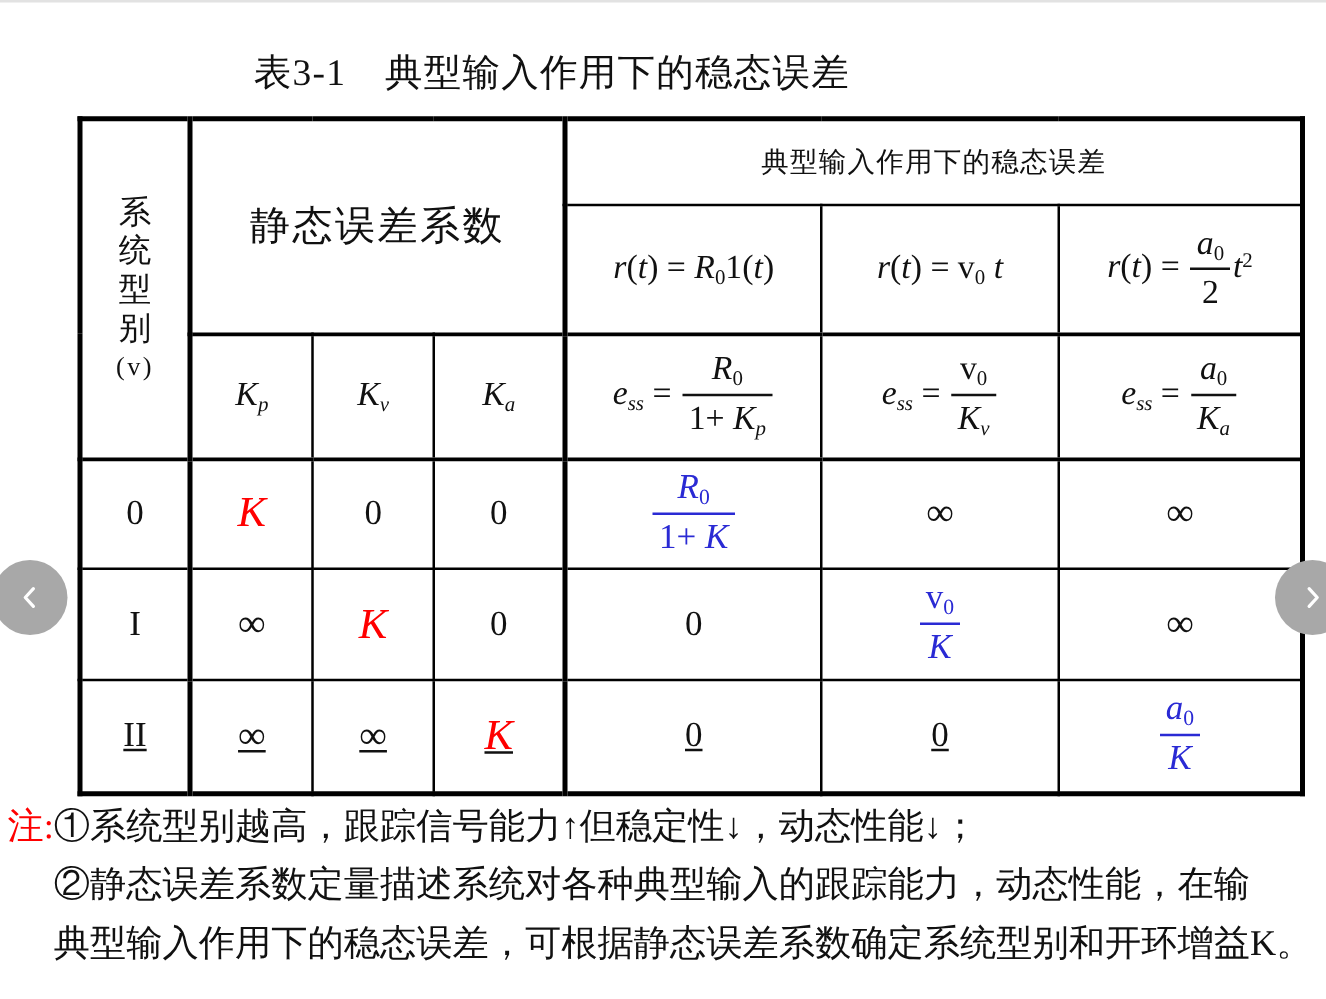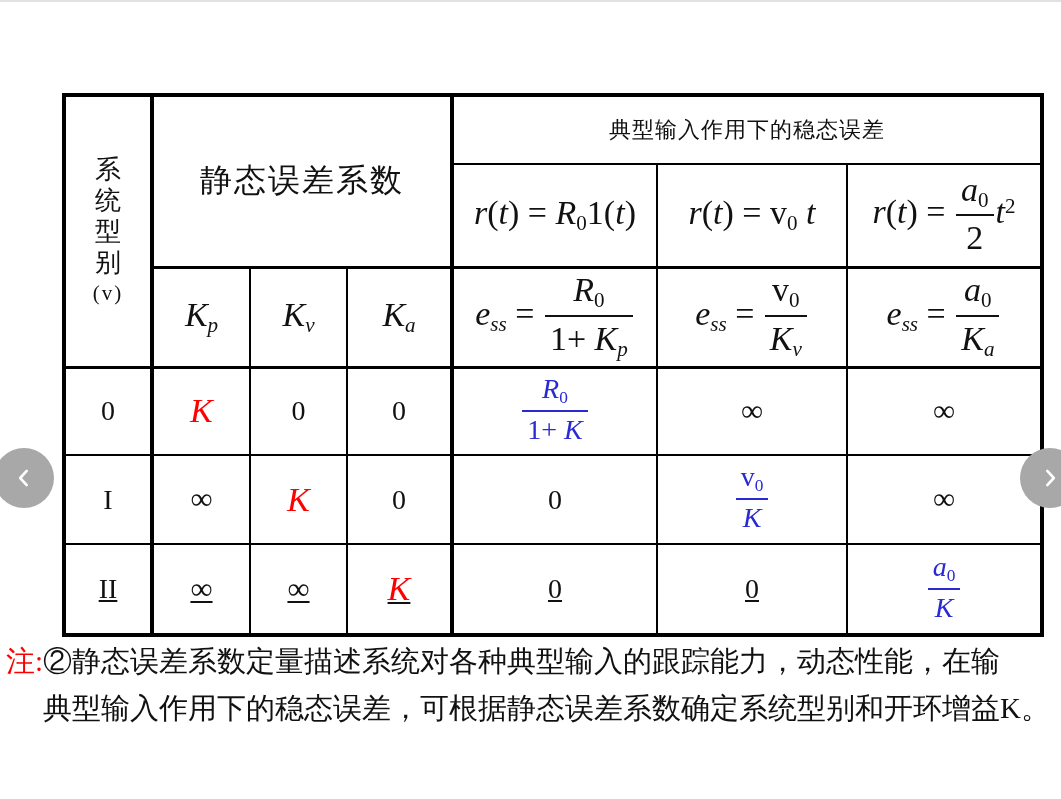--- a/index.html
+++ b/index.html
@@ -20,21 +20,21 @@
   td{border:2px solid #000;text-align:center;vertical-align:middle;padding:0;font-size:27px;}
   tr.tr1{height:69px;} tr.tr2{height:103px;} tr.tr3{height:100px;}
   tr.tr4{height:88px;}  tr.tr5{height:89px;}  tr.tr6{height:91px;text-decoration:underline;}
 
   td.v{border-right-width:4px;border-bottom-width:3px;}
   td.sc{border-right-width:4px;border-bottom-width:3px;font-size:32px;letter-spacing:2px;}
   td.ti{font-size:22px;letter-spacing:1px;}
   td.r3{border-bottom-width:3px;}
   td.ka{border-right-width:4px;}
   td.rl{border-right-width:4px;font-size:28px;}
-  td.fm{font-size:34px;}
+  td.fm{font-size:27px;}
   td.dc{font-size:28px;}
 
   .vhead{display:flex;flex-direction:column;align-items:center;justify-content:center;
          line-height:31px;font-size:26px;}
   .vhead .vsub{font-size:21px;letter-spacing:2px;}
 
   
   .i{font-style:italic;}
   .r{font-style:normal;}
   .d{font-size:0.62em;vertical-align:-0.3em;}
@@ -59,20 +59,21 @@
         font-size:29px;line-height:47px;font-family:"Liberation Serif","DejaVu Serif",serif;}
   .note-label{color:var(--red);flex:0 0 auto;}
   .note-lines{flex:1 1 auto;}
 </style>
 </head>
 <body>
 
 <div class="stage">
   <div class="top-edge"></div>
 
+  <div class="title">表3-1　典型输入作用下的稳态误差</div>
 
   <table class="tbl">
     <colgroup>
       <col style="width:88px">
         <col style="width:98px">
         <col style="width:97px">
         <col style="width:105px">
       <col style="width:205px">
         <col style="width:190px">
         <col style="width:195px">
@@ -141,17 +142,18 @@
   </button>
   <button class="navbtn next" aria-label="next slide">
     <svg width="26" height="26" viewBox="0 0 24 24">
       <path d="M9.5 5.5 L15.5 12 L9.5 18.5" fill="none" stroke="#ffffff" stroke-width="2.4" stroke-linecap="round" stroke-linejoin="round"></path>
     </svg>
   </button>
 
   <div class="note">
     <span class="note-label">注:</span>
     <div class="note-lines">
+      <div>①系统型别越高，跟踪信号能力↑但稳定性↓，动态性能↓；</div>
       <div>②静态误差系数定量描述系统对各种典型输入的跟踪能力，动态性能，在输</div>
       <div>典型输入作用下的稳态误差，可根据静态误差系数确定系统型别和开环增益K。</div>
     </div>
   </div>
 </div>
 
 </body></html>

